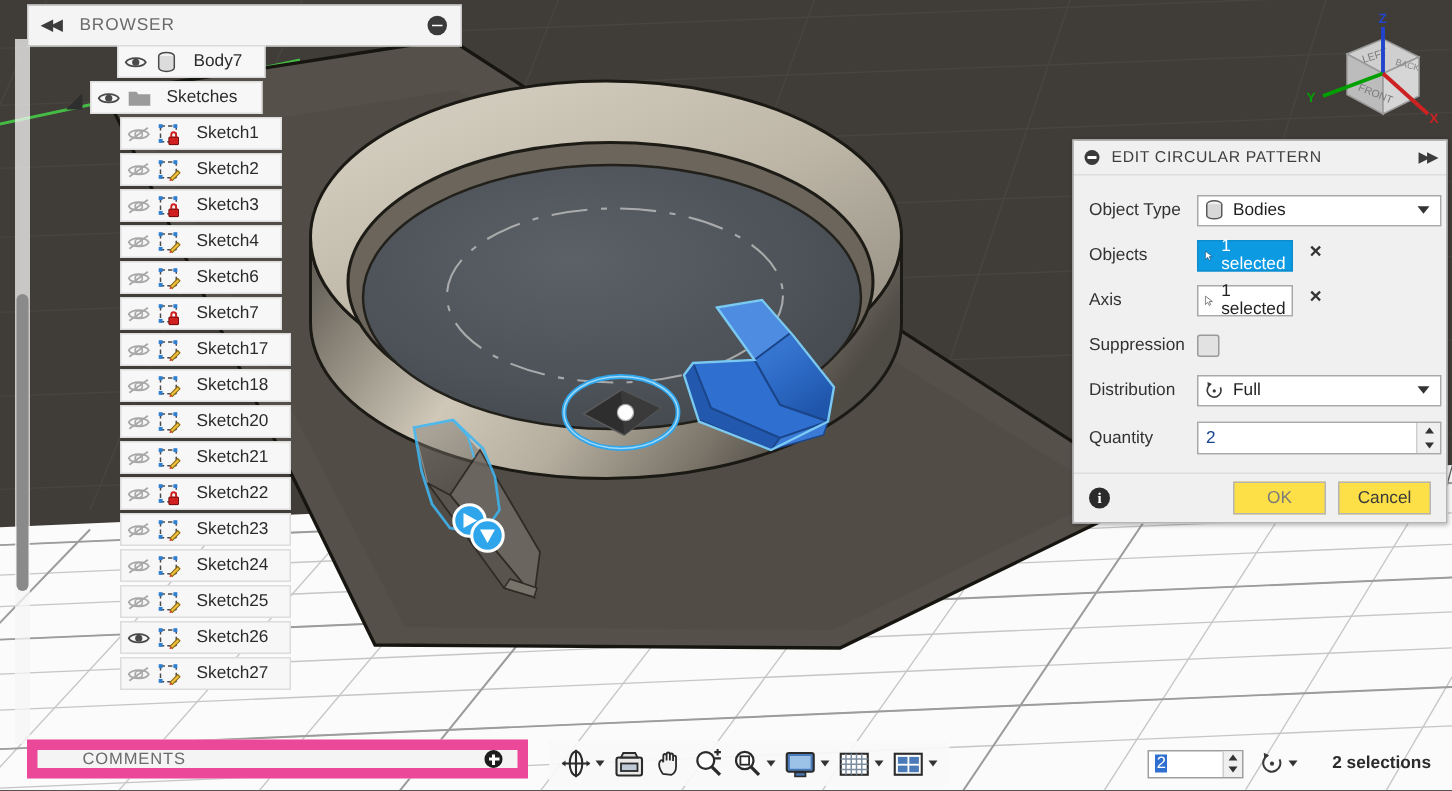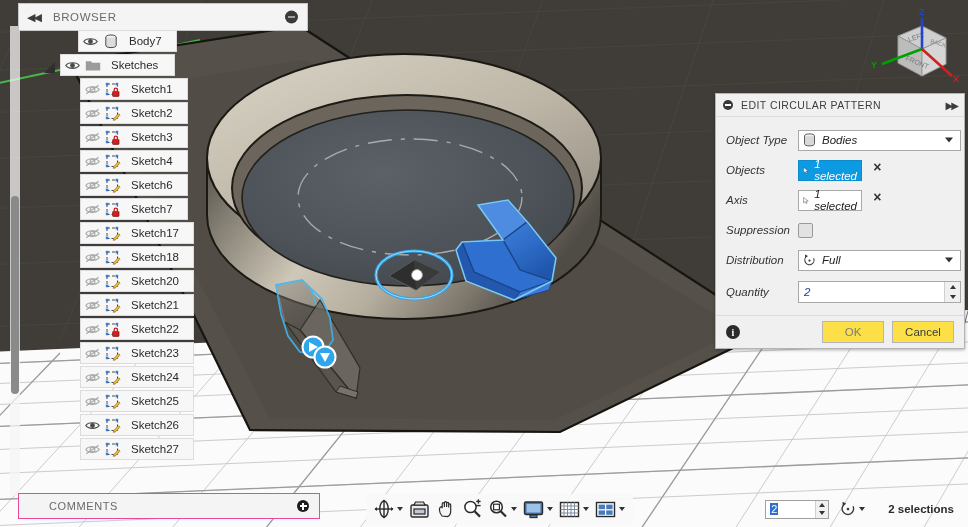--- a/index.html
+++ b/index.html
@@ -64,21 +64,21 @@
     box-shadow:0 1px 3px rgba(0,0,0,.3);
   }
   #dlg-head{
     height:23px;background:#f0f0f0;border-bottom:1px solid #dcdcdc;
     display:flex;align-items:center;padding:0 7px;box-sizing:border-box;
   }
   #dlg-title{font-size:10.5px;color:#3e3e3e;letter-spacing:.45px;margin-left:8px;}
   #dlg-pin{margin-left:auto;color:#3c3c3c;font-size:10px;letter-spacing:-2px;}
   .dot-min{width:10px;height:10px;border-radius:50%;background:#3a3a3a;display:flex;align-items:center;justify-content:center;}
   .dot-min i{width:6px;height:1.4px;background:#fff;display:block;}
-  #dlg-body{padding:8px 3px 6px 10px;font-style:italic;}
+  #dlg-body{padding:8px 3px 6px 10px;}
   .frow{display:flex;align-items:center;height:30px;}
   .flabel{width:72px;font-size:11.5px;color:#333;flex:0 0 72px;}
   .fctl{flex:1;display:flex;align-items:flex-start;}
   .combo{
     flex:1;height:21px;background:#fff;border:1px solid #a9a9a9;
     display:flex;align-items:center;padding:0 4px;box-sizing:border-box;position:relative;
   }
   .combo .txt{font-size:11.5px;color:#222;margin-left:6px;}
   .combo .caret{
     position:absolute;right:7px;top:50%;transform:translateY(-50%);
@@ -111,22 +111,22 @@
   .info-dot{width:14px;height:14px;border-radius:50%;background:#2b2b2b;color:#fff;font-size:10px;font-weight:bold;
     display:flex;align-items:center;justify-content:center;font-family:"Liberation Serif",serif;}
   .btn{
     height:20px;min-width:60px;border:1px solid #b5b5b5;background:#fde047;
     font-size:11.5px;color:#7b7b7b;display:flex;align-items:center;justify-content:center;margin-left:8px;
   }
   .btn.cancel{color:#3a3a3a;}
 
   
   #comments-bar{
-    position:absolute;left:18px;bottom:8px;width:302px;height:26px;
-    background:#f4f4f4;border:1px solid #ec4899;display:flex;align-items:center;box-sizing:border-box;
+    position:absolute;left:18px;bottom:8px;width:334px;height:26px;
+    background:#f4f4f4;border:7px solid #ec4899;display:flex;align-items:center;box-sizing:border-box;
   }
   #comments-title{margin-left:30px;font-size:11px;color:#6a6a6a;letter-spacing:.6px;}
   .circle-plus{
     position:absolute;right:10px;top:50%;transform:translateY(-50%);
     width:12px;height:12px;border-radius:50%;background:#1d1d1d;
   }
   .circle-plus i{position:absolute;background:#fff;}
   .circle-plus i.h{left:2.5px;top:5.3px;width:7px;height:1.5px;}
   .circle-plus i.v{left:5.3px;top:2.5px;width:1.5px;height:7px;}
 

